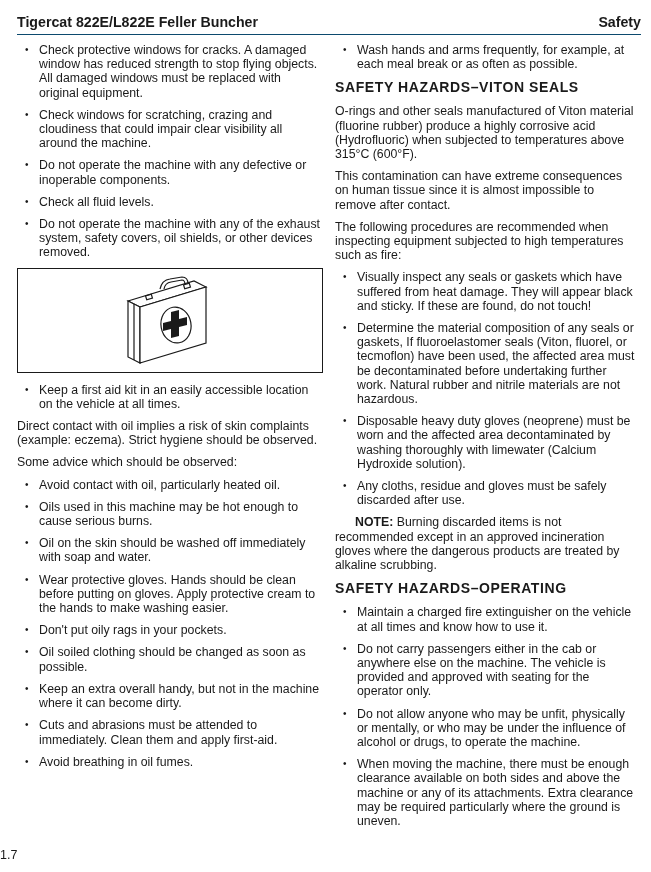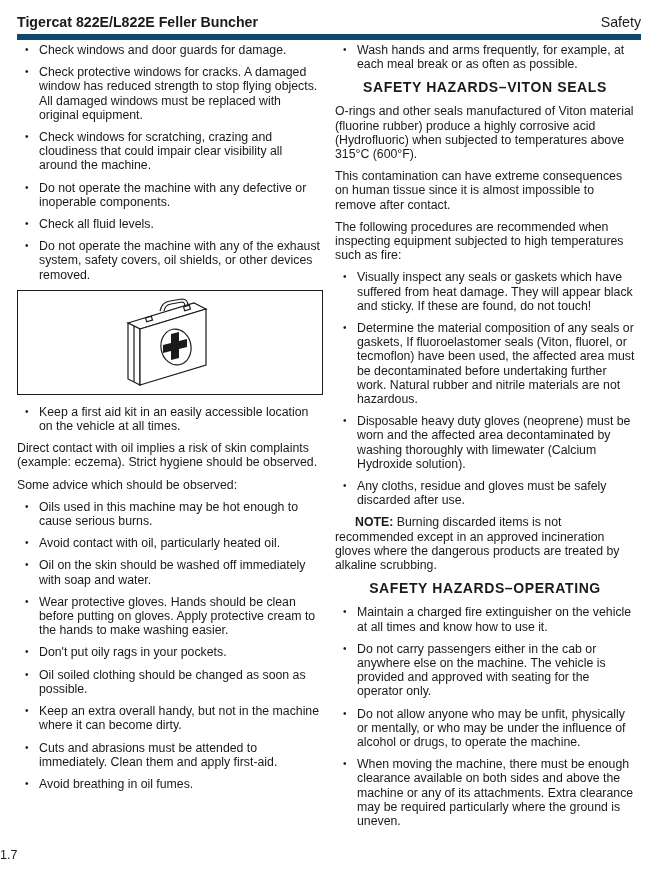--- a/index.html
+++ b/index.html
@@ -1,45 +1,44 @@
 <!DOCTYPE html>
 <html><head>
 <meta charset="utf-8">
 <style>
   html, body { margin:0; padding:0; background:#ffffff; }
   body { width:651px; height:872px; position:relative; overflow:hidden;
          font-family:"Liberation Sans", sans-serif; color:#1a1a1a; }
   .header { position:absolute; left:17px; right:10px; top:12px; height:22px;
-            border-bottom:6px solid #0c4a6e; }
+            border-bottom:1px solid #0c4a6e; }
   .header .title { position:absolute; left:0; top:2px; font-size:14.2px; font-weight:bold; }
-  .header .section { position:absolute; right:0; top:2px; font-size:14.2px; font-weight:normal;text-align:right; }
+  .header .section { position:absolute; right:0; top:2px; font-size:14.2px; font-weight:bold;text-align:right; }
   .col { position:absolute; top:43px; font-size:12.3px; line-height:14.2px; }
   .col.left { left:17px; width:306px; }
   .col.right { left:335px; width:300px; }
   ul.bul { list-style:none; margin:0; padding:0 0 0 22px; }
   ul.bul li { position:relative; margin:0 0 8px 0; }
   ul.bul li::before { content:"•"; position:absolute; left:-14px; top:0; font-size:10px; }
   p.para { margin:0 0 8px 0; }
-  h2.sec { margin:2px 0 9px 0; font-size:14px; font-weight:bold; letter-spacing:0.6px; line-height:16px;text-align:center; }
+  h2.sec { margin:2px 0 9px 0; font-size:14px; font-weight:bold; letter-spacing:0.6px; line-height:16px; }
   .figure { border:1px solid #1a1a1a; height:103px; margin:4px 0 10px 0; position:relative; }
   .figure svg { position:absolute; left:108px; top:6px; }
   .note-label { font-weight:bold;padding-left:20px; }
   .pagenum { position:absolute; left:0; right:0; top:848px; text-align:left; font-size:12.5px; }
 </style>
 </head>
 <body>
 
 <div class="header">
   <span class="title">Tigercat 822E/L822E Feller Buncher</span>
   <span class="section">Safety</span>
 </div>
 
 <div class="col left">
   <ul class="bul">
-    <li>Check windows and door guards for damage.</li>
     <li>Check protective windows for cracks. A damaged window has reduced strength to stop flying objects. All damaged windows must be replaced with original equipment.</li>
     <li>Check windows for scratching, crazing and cloudiness that could impair clear visibility all around the machine.</li>
     <li>Do not operate the machine with any defective or inoperable components.</li>
     <li>Check all fluid levels.</li>
     <li>Do not operate the machine with any of the exhaust system, safety covers, oil shields, or other devices removed.</li>
   </ul>
 
   <div class="figure">
     <svg width="96" height="92" viewBox="0 0 96 92">
       <g fill="none" stroke="#1a1a1a" stroke-width="1.2">
@@ -63,22 +62,22 @@
     </svg>
   </div>
 
   <ul class="bul">
     <li>Keep a first aid kit in an easily accessible location on the vehicle at all times.</li>
   </ul>
 
   <p class="para">Direct contact with oil implies a risk of skin complaints (example: eczema). Strict hygiene should be observed.</p>
   <p class="para">Some advice which should be observed:</p>
   <ul class="bul">
+    <li>Avoid contact with oil, particularly heated oil.</li>
     <li>Oils used in this machine may be hot enough to cause serious burns.</li>
-    <li>Avoid contact with oil, particularly heated oil.</li>
     <li>Oil on the skin should be washed off immediately with soap and water.</li>
     <li>Wear protective gloves. Hands should be clean before putting on gloves. Apply protective cream to the hands to make washing easier.</li>
     <li>Don't put oily rags in your pockets.</li>
     <li>Oil soiled clothing should be changed as soon as possible.</li>
     <li>Keep an extra overall handy, but not in the machine where it can become dirty.</li>
     <li>Cuts and abrasions must be attended to immediately. Clean them and apply first-aid.</li>
     <li>Avoid breathing in oil fumes.</li>
   </ul>
 </div>
 

